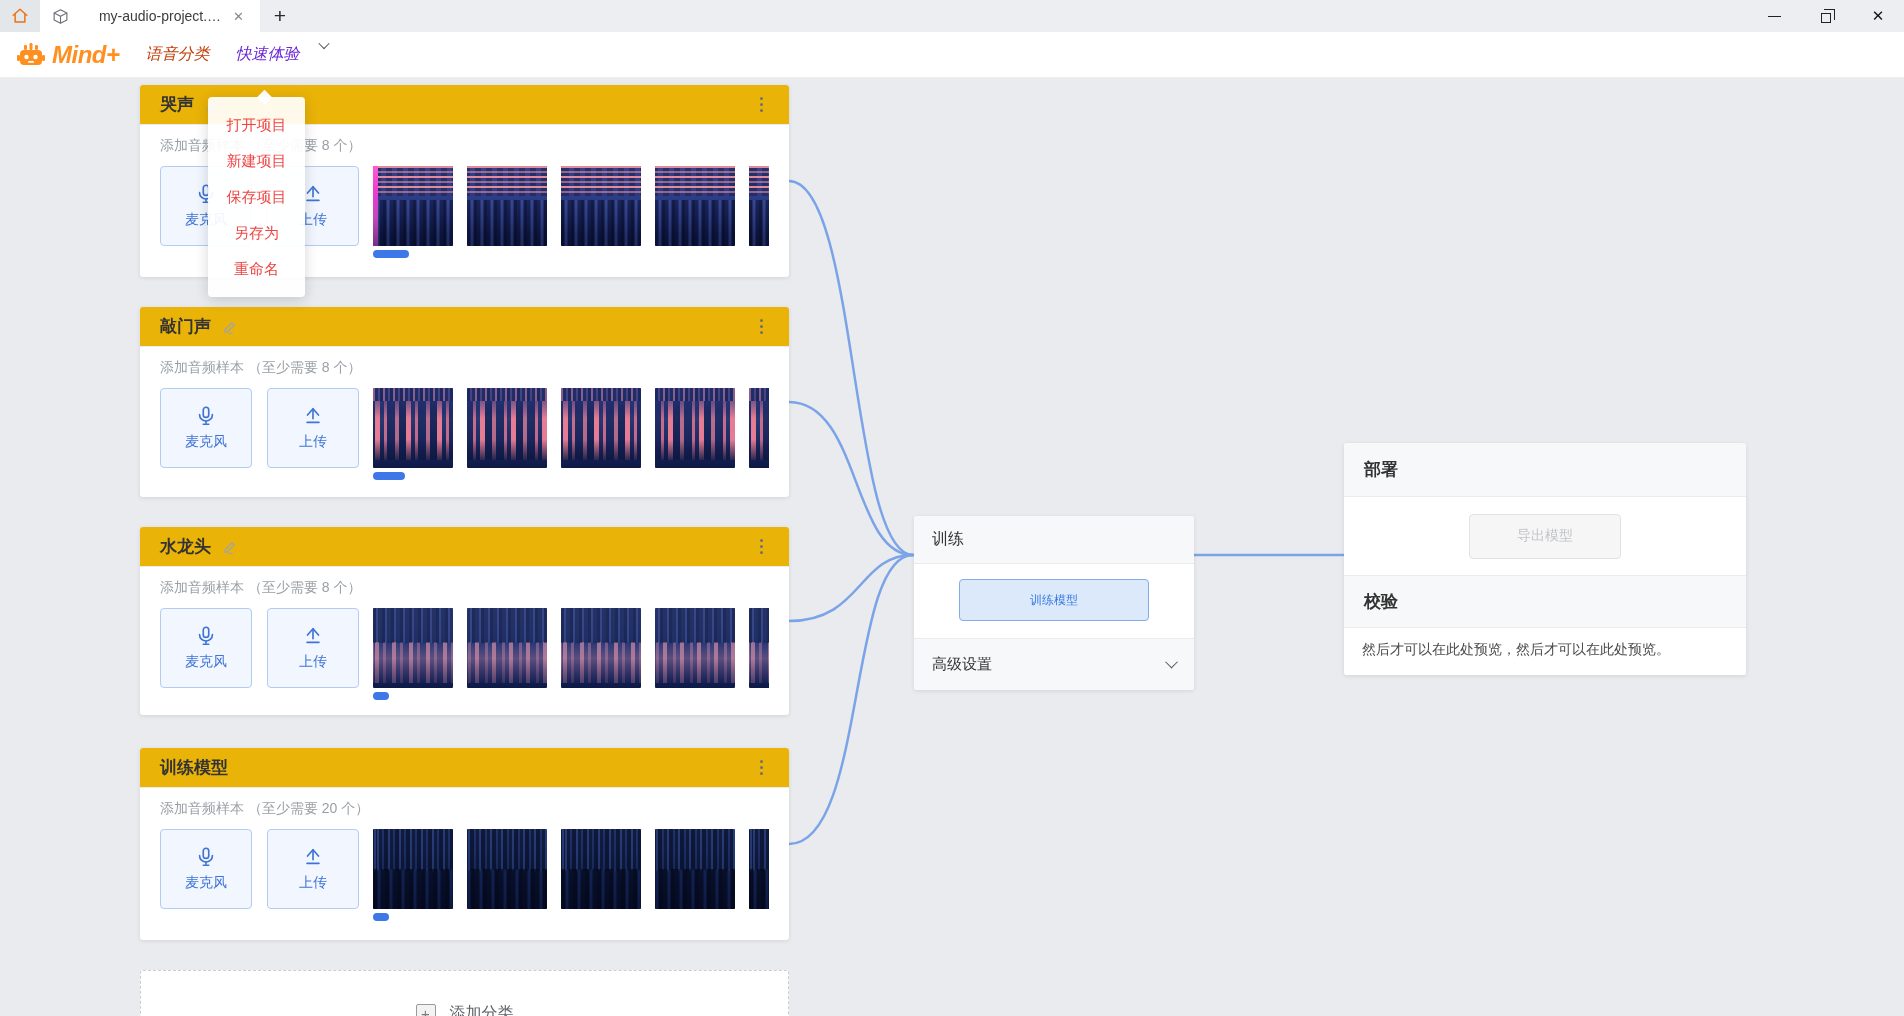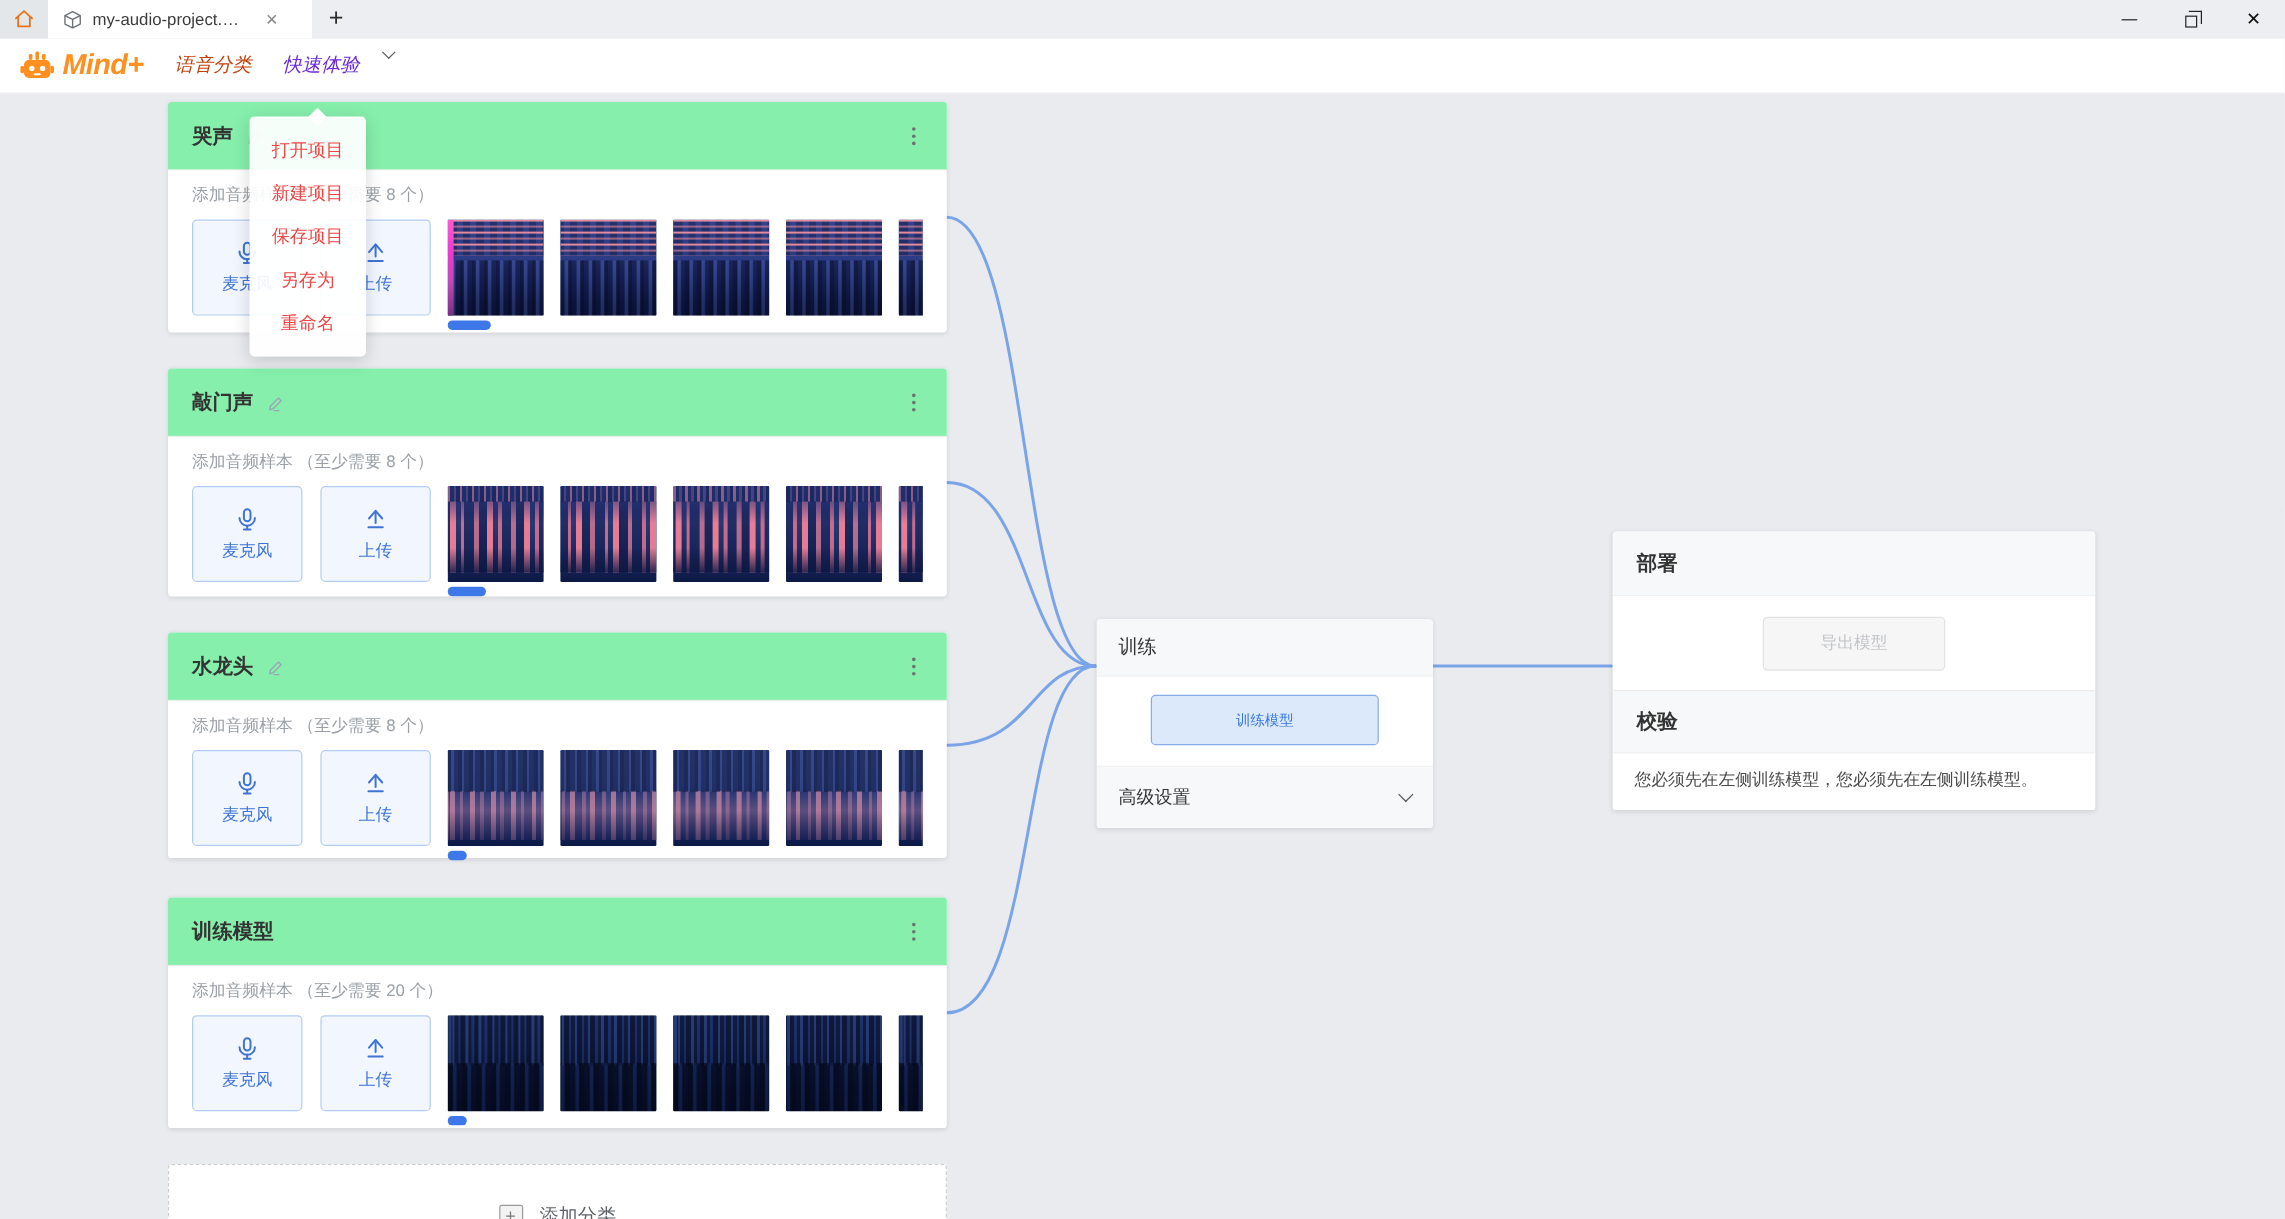--- a/index.html
+++ b/index.html
@@ -2,21 +2,21 @@
 <html><head>
 <meta charset="utf-8">
 <style>
   * { margin:0; padding:0; box-sizing:border-box; }
   html,body { width:1904px; height:1016px; overflow:hidden; font-family:"Liberation Sans", sans-serif; }
   .canvas { position:relative; width:1904px; height:1016px; background:#e9ebee; }
 
   
   .titlebar { position:absolute; left:0; top:0; width:1904px; height:32px; background:#eceef1; display:flex; align-items:stretch; z-index:30; }
   .home-btn { width:40px; height:32px; display:flex; align-items:center; justify-content:center; background:#e4e7ea; cursor:pointer; }
-  .tab { width:220px; background:#ffffff; display:flex; align-items:center; padding:0 24px 0 12px; gap:8px; }
+  .tab { width:220px; background:#ffffff; display:flex; align-items:center; padding:0 12px 0 12px; gap:8px;text-align:right; }
   .tab-title { flex:1; font-size:14px; color:#3c3c3c; white-space:nowrap; overflow:hidden; }
   .tab-close { font-size:13px; color:#8a8a8a; padding:0 4px; cursor:pointer; }
   .newtab { width:40px; display:flex; align-items:center; justify-content:center; font-size:21px; color:#2b2b2b; cursor:pointer; }
   .win-controls { margin-left:auto; display:flex; align-items:center; gap:0; }
   .win-btn { width:52px; height:32px; display:flex; align-items:center; justify-content:center; cursor:pointer; }
   .min-glyph { width:13px; height:0; border-top:1.6px solid #222; }
   .restore-glyph { position:relative; width:10px; height:10px; border:1.3px solid #222; background:#eceef1; margin-top:3px; }
   .restore-glyph::before { content:""; position:absolute; left:2px; top:-4.5px; width:10px; height:10px; border:1.3px solid #222; border-left:none; border-bottom:none; }
   .close-glyph { font-size:15px; color:#111; }
 
@@ -28,21 +28,21 @@
   .nav-audio { color:#c2410c; margin-left:26px; }
   .nav-quick { color:#6d28d9; margin-left:26px; display:flex; align-items:flex-start; gap:20px; }
   .caret-down { width:8px; height:8px; border-right:1.6px solid #555; border-bottom:1.6px solid #555; transform:rotate(45deg) translate(-1px,-1px); margin-top:-3px; }
 
   
   .workspace { position:absolute; left:0; top:78px; width:1904px; height:938px; background:#e9ebee; overflow:hidden; }
   .connectors { position:absolute; left:0; top:0; z-index:1; }
 
   
   .class-card { position:absolute; left:140px; width:649px; background:#ffffff; border-radius:3px; box-shadow:0 1px 4px rgba(0,0,0,0.10); z-index:5; }
-  .card-header { height:57px; background:#86efac; border-bottom:1px solid #ebebeb; border-radius:3px 3px 0 0; display:flex; align-items:center; padding:0 20px; gap:12px; }
+  .card-header { height:40px; background:#eab308; border-bottom:1px solid #ebebeb; border-radius:3px 3px 0 0; display:flex; align-items:center; padding:0 20px; gap:12px; }
   .card-title { font-size:17px; font-weight:700; color:#333; }
   .pencil { cursor:pointer; display:flex; align-items:flex-end; }
   .dots-btn { margin-left:auto; display:flex; flex-direction:column; gap:3px; padding:6px; cursor:pointer; }
   .dots-btn i { width:3px; height:3px; border-radius:50%; background:#707070; }
   .card-body { padding:12px 20px 14px 20px; }
   .sample-label { font-size:14px; color:#9aa0a6; margin-bottom:11px; }
   .sample-row { display:flex; align-items:flex-start; }
   .io-btn { width:92px; height:80px; background:#f2f7ff; border:1px solid #b3ccf4; border-radius:4px; display:flex; flex-direction:column; align-items:center; justify-content:center; gap:6px; color:#3f74d6; font-size:14px; cursor:pointer; }
   .io-btn + .io-btn { margin-left:15px; }
   .thumbs { margin-left:14px; flex:1; display:flex; gap:14px; overflow:hidden; height:92px; }
@@ -398,21 +398,21 @@
         <i class="caret-down"></i>
       </div>
     </section>
 
     <section class="deploy-card">
       <div class="d-header first">部署</div>
       <div class="d-body">
         <button class="export-btn" disabled="">导出模型</button>
       </div>
       <div class="v-header">校验</div>
-      <div class="v-body">您必须先在左侧训练模型，您必须先在左侧训练模型。</div>
+      <div class="v-body">然后才可以在此处预览，然后才可以在此处预览。</div>
     </section>
 
     <div class="project-menu">
       <div class="menu-item">打开项目</div>
       <div class="menu-item">新建项目</div>
       <div class="menu-item">保存项目</div>
       <div class="menu-item">另存为</div>
       <div class="menu-item">重命名</div>
     </div>
 

